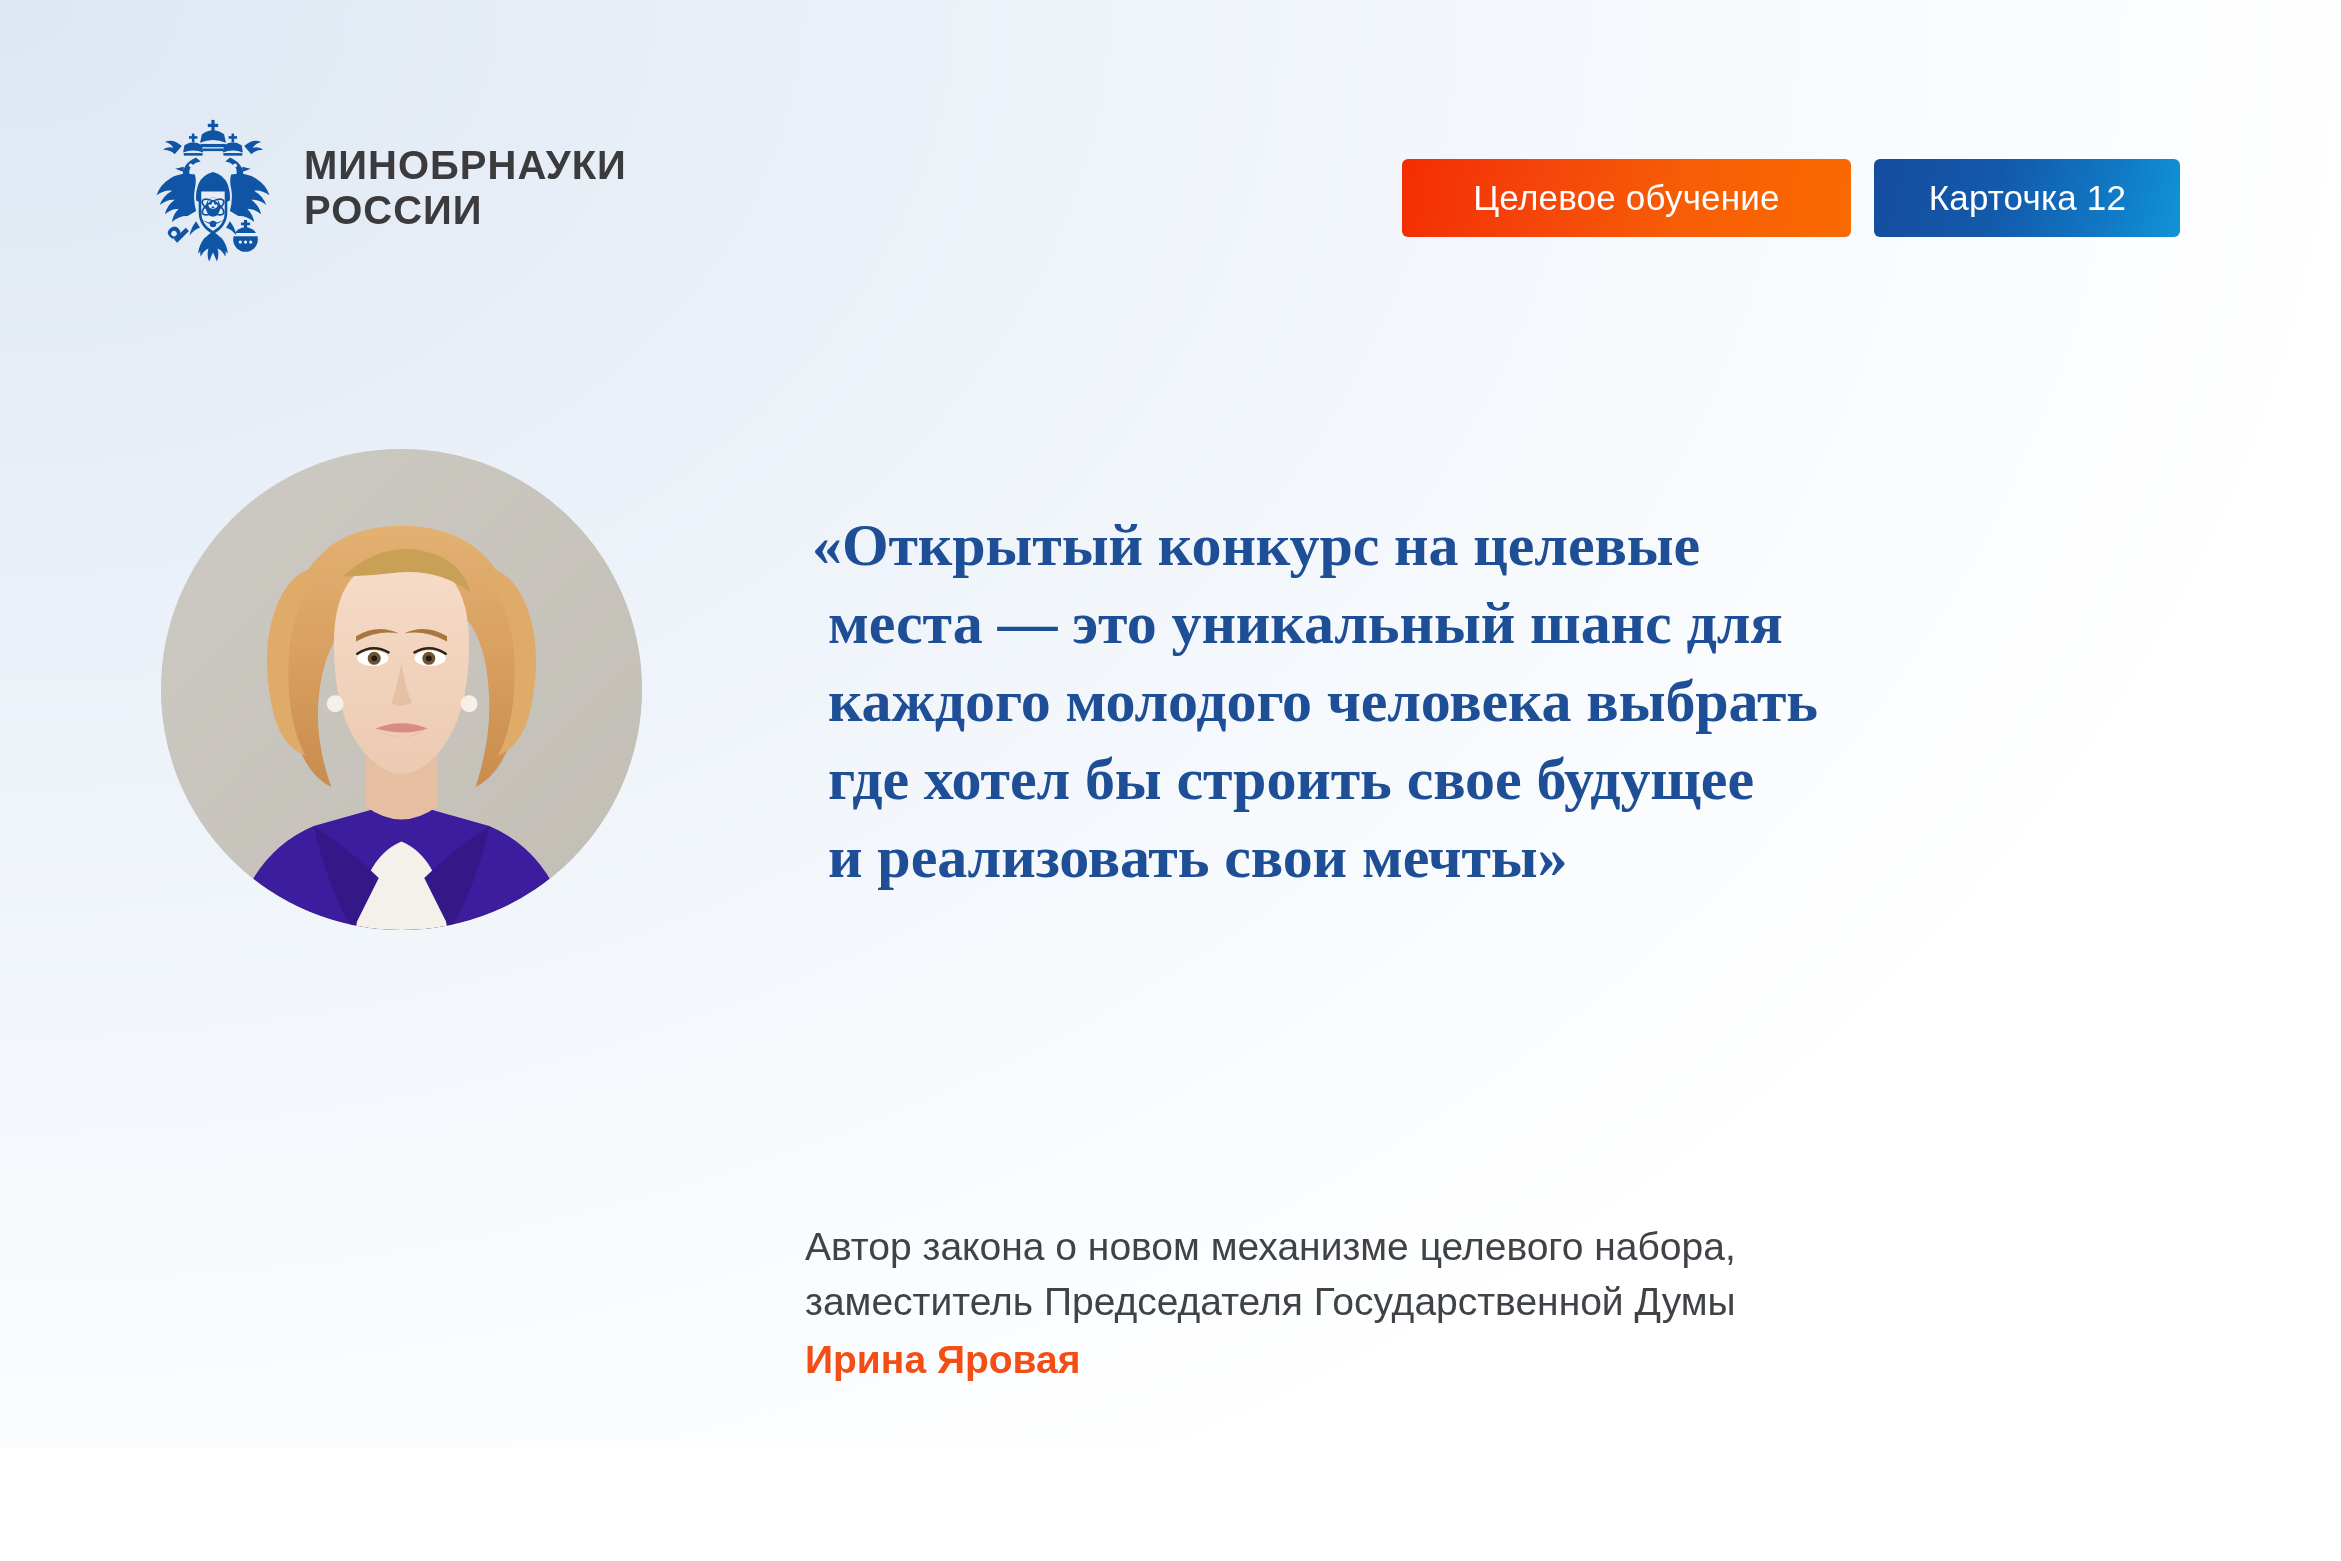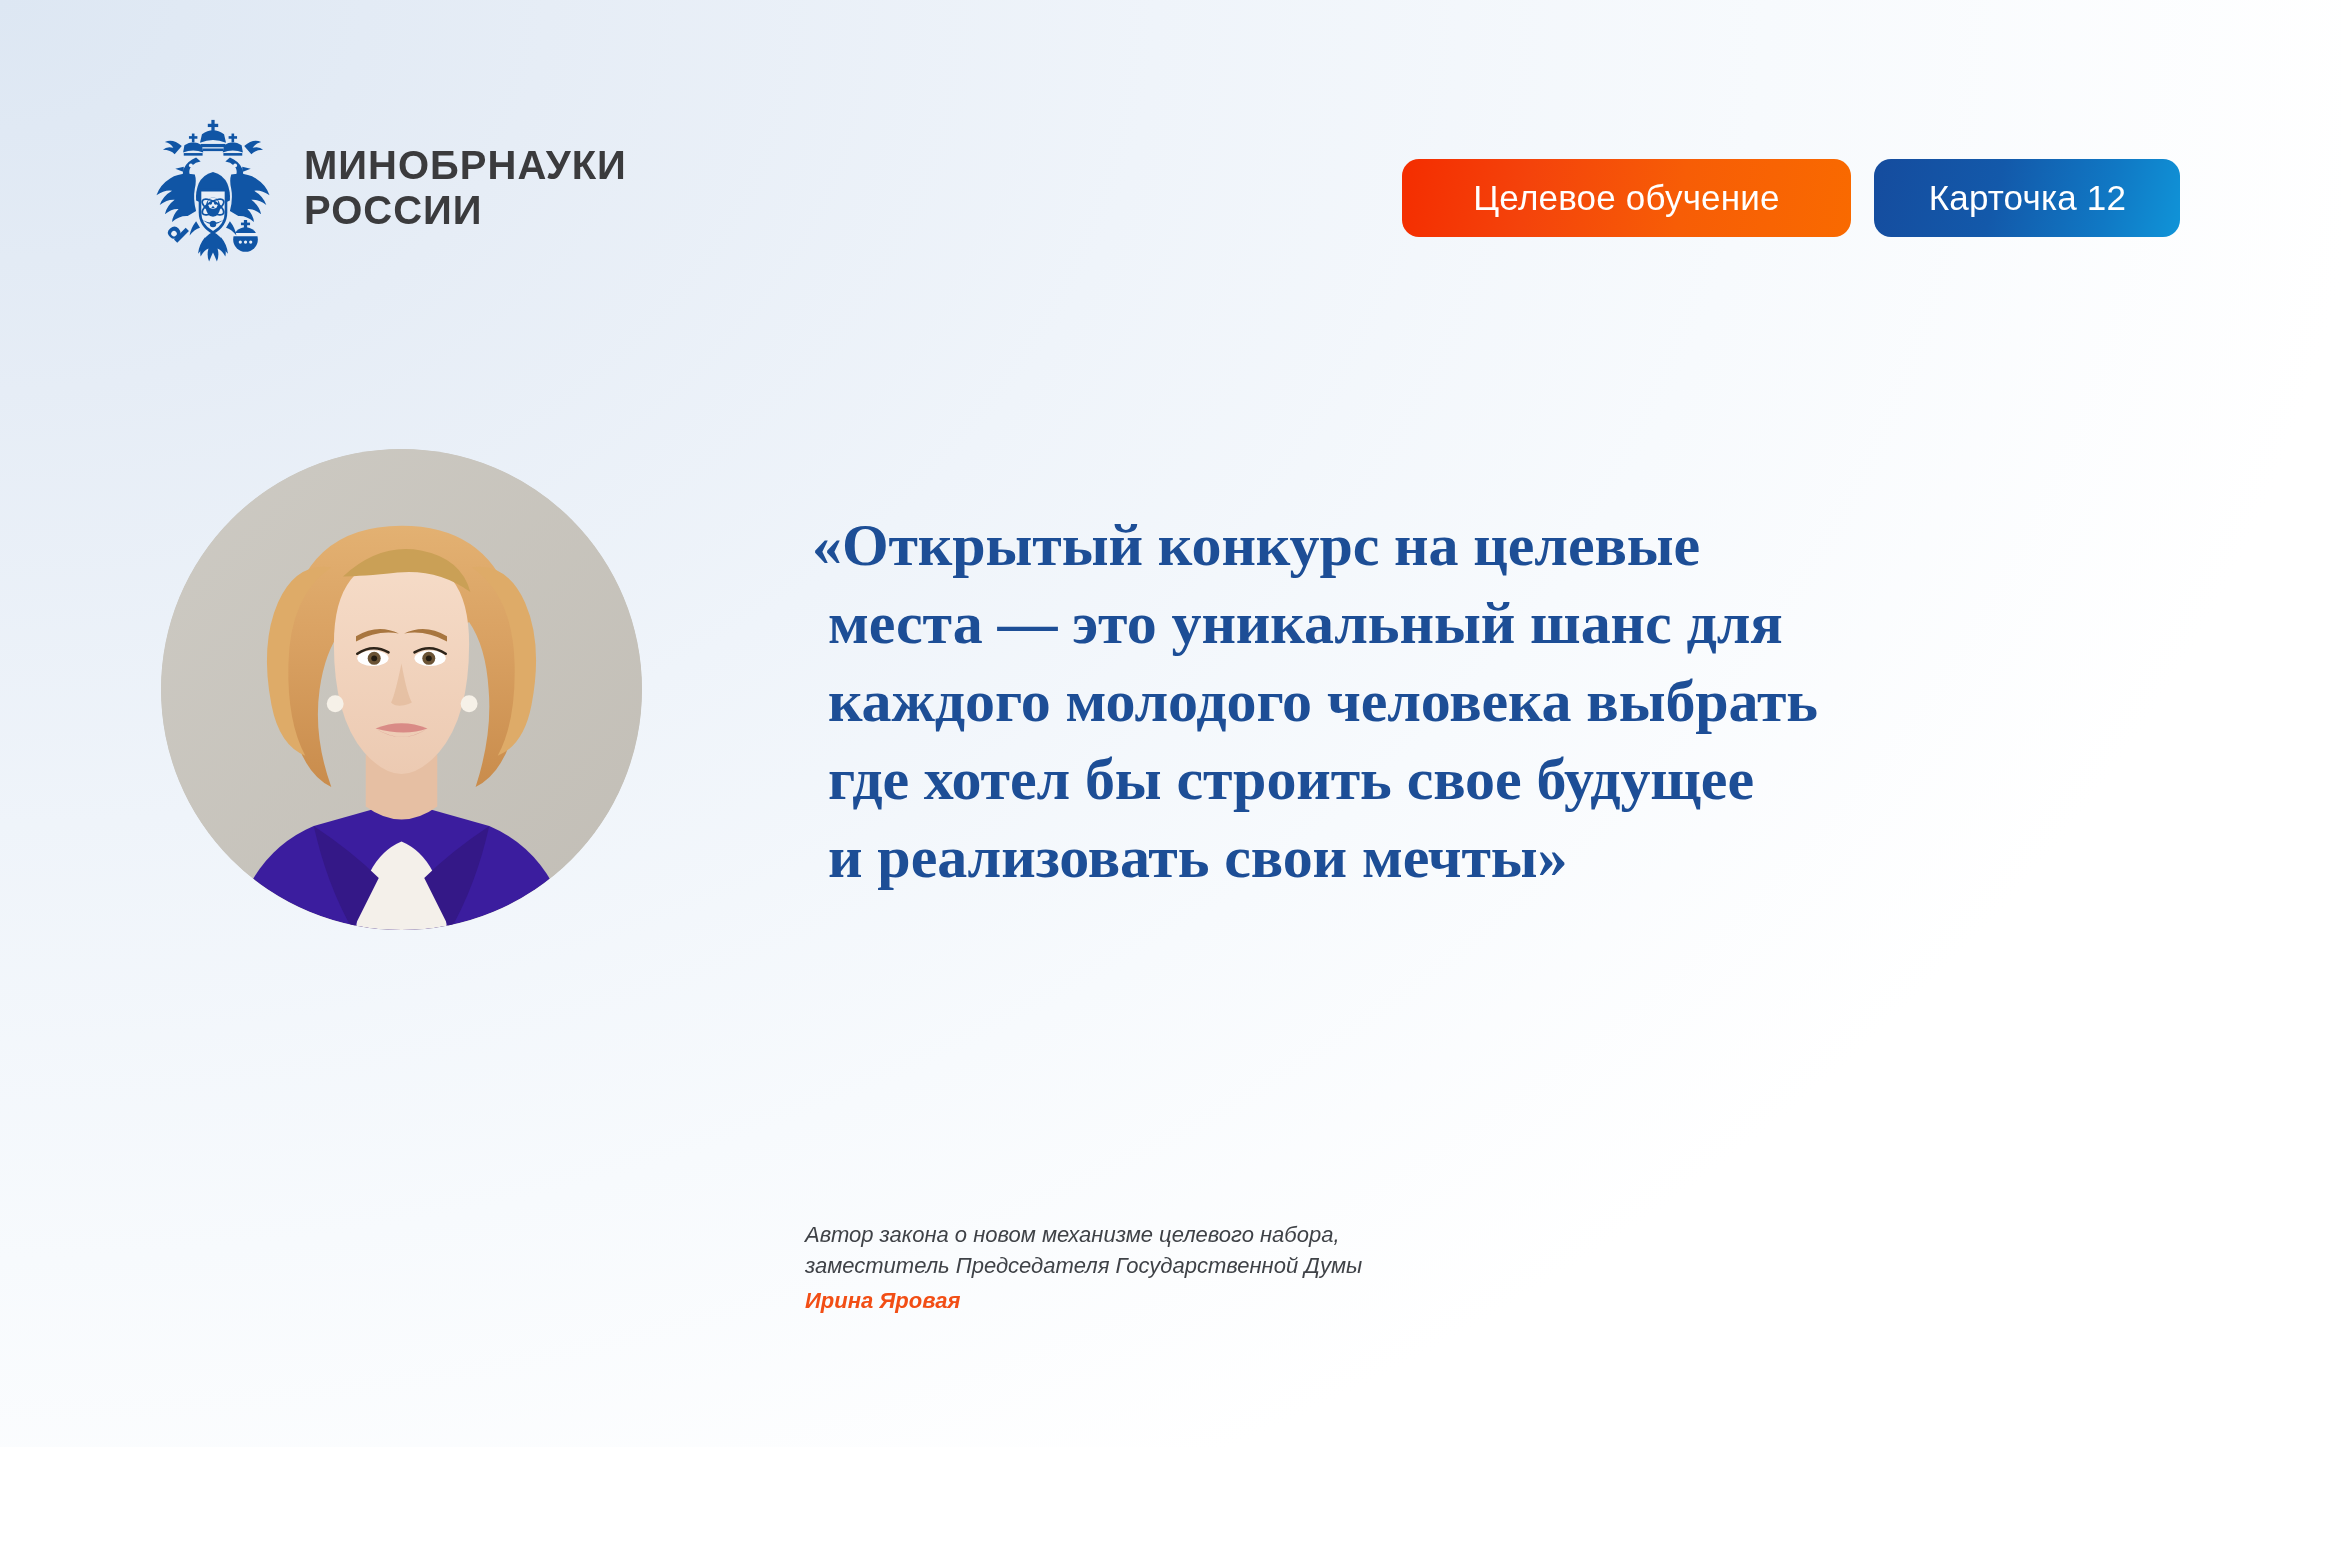--- a/index.html
+++ b/index.html
@@ -67,21 +67,21 @@
     display: flex;
     align-items: stretch;
     gap: 23.4px;
   }
 
   .badge {
     display: flex;
     align-items: center;
     justify-content: center;
     height: 78px;
-    border-radius: 17px;
+    border-radius: 6px;
     color: #ffffff;
     font-family: "Liberation Sans", sans-serif;
     font-weight: 400;
     font-size: 35px;
     letter-spacing: 0.2px;
     white-space: nowrap;
     box-sizing: border-box;
   }
 
   .badge--topic {
@@ -139,24 +139,23 @@
     margin-left: 20px;
   }
 
   
   .attribution {
     position: absolute;
     left: 805px;
     top: 1220px;
     width: 1366px;
     font-family: "Liberation Sans", sans-serif;
-    font-size: 22px;
+    font-size: 39px;
     line-height: 1.40;
     color: #3f4247;
-    font-style: italic;
   }
 
   .attribution-line {
     display: block;
     white-space: nowrap;
   }
 
   .attribution-name {
     display: block;
     margin-top: 4px;

